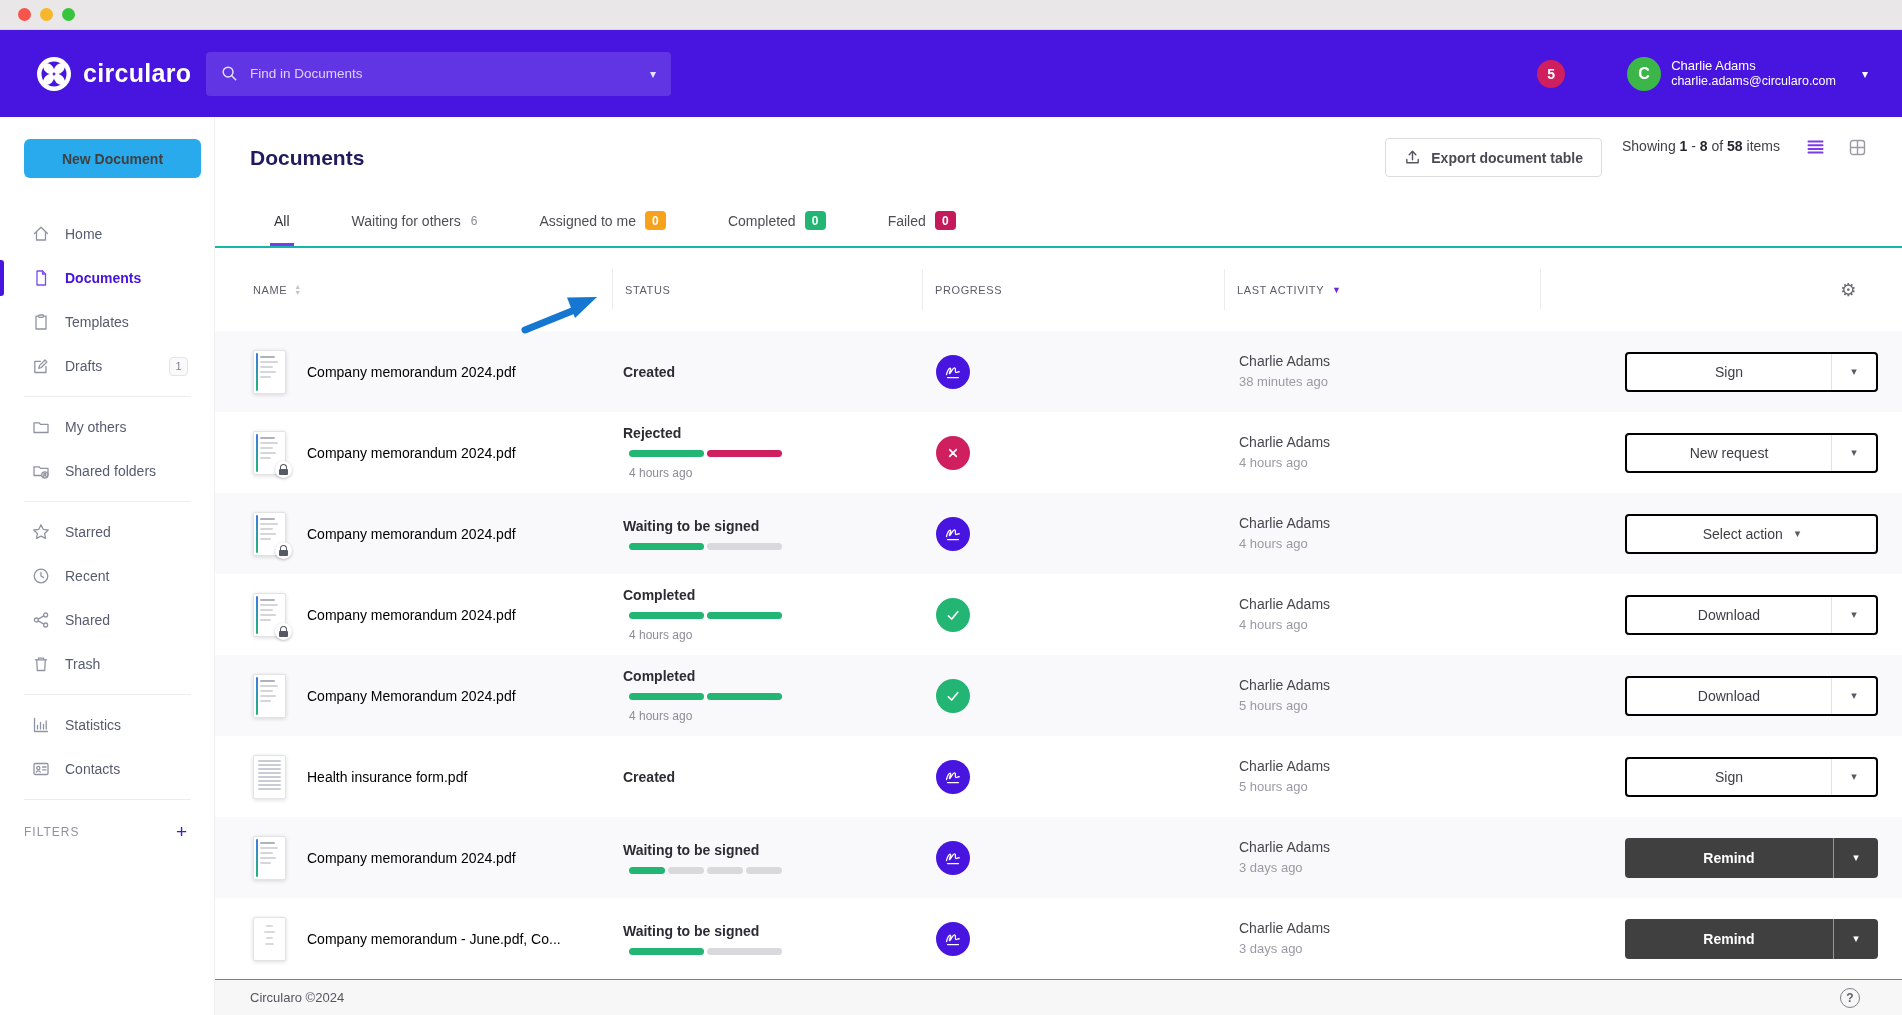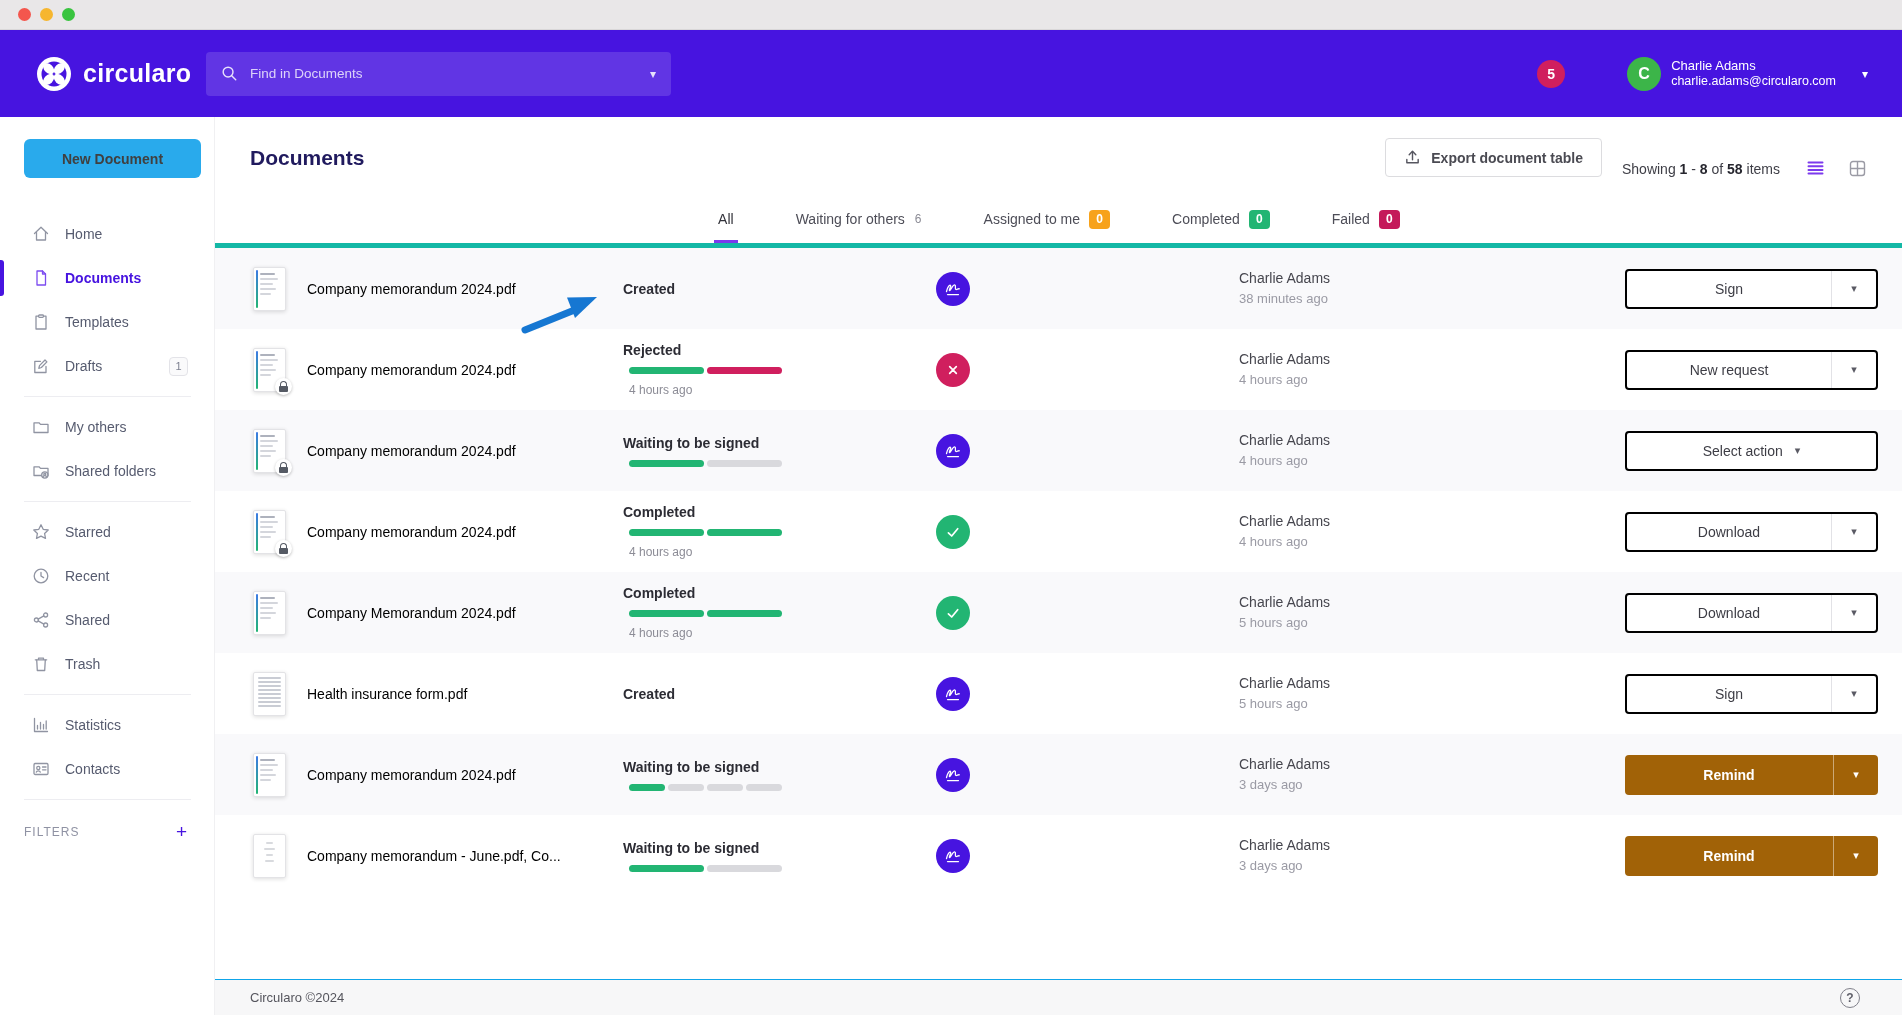--- a/index.html
+++ b/index.html
@@ -41,27 +41,27 @@
   .nav-badge { margin-left:auto; margin-right:26px; min-width:19px; height:19px; border:1px solid #e3e3e8; border-radius:4px; background:#fafafb; color:#7d8090; font-size:11px; display:flex; align-items:center; justify-content:center; padding:0 4px; }
   .nav-div { height:1px; background:#ededf1; margin:8px 0 8px 24px; width:167px; }
   .filters { display:flex; align-items:center; padding:14px 27px 0 24px; }
   .filters-label { font-size:12px; letter-spacing:1px; color:#8f92a3; }
   .filters-plus { margin-left:auto; color:#4714e0; font-size:19px; cursor:pointer; line-height:1; }
 
   
   .content { flex:1; display:flex; flex-direction:column; position:relative; min-width:0; }
   .content-head { height:81px; flex:none; display:flex; align-items:center; padding:0 36px 0 35px; }
   .page-title { font-size:21px; font-weight:bold; color:#201a5e; }
-  .head-right { margin-left:auto; display:flex; align-items:flex-end; }
+  .head-right { margin-left:auto; display:flex; align-items:flex-start; }
   .export-btn { height:39px; padding:0 18px; border:1px solid #dcdcdf; border-radius:4px; background:#fff; display:flex; align-items:center; gap:10px; color:#4a4a52; font-size:14px; font-weight:bold; cursor:pointer; font-family:"Liberation Sans",sans-serif; }
   .showing { margin-left:20px; font-size:14px; color:#3e3e46; }
   .showing b { font-weight:bold; color:#26262e; }
   .view-icons { display:flex; align-items:center; gap:24px; margin-left:26px; }
 
-  .tabs { height:50px; flex:none; border-bottom:5px solid #14b8a6; display:flex; align-items:flex-end; padding-left:55px;justify-content:center; }
+  .tabs { height:50px; flex:none; border-bottom:2px solid #14b8a6; display:flex; align-items:flex-end; padding-left:55px; }
   .tab { height:100%; display:flex; align-items:center; padding:0 4px; margin-right:54px; font-size:14px; color:#4d4d57; cursor:pointer; border-bottom:3px solid transparent; }
   .tab.active { color:#32323a; border-bottom-color:#7c3aed; }
   .tab-count-plain { margin-left:10px; font-size:12px; color:#8b8b95; }
   .tab-badge { margin-left:9px; min-width:21px; height:19px; border-radius:4px; color:#fff; font-weight:bold; font-size:12px; display:inline-flex; align-items:center; justify-content:center; padding:0 5px; }
   .tb-orange{ background:#f7a21b; } .tb-green{ background:#22b573; } .tb-red{ background:#c4195a; }
 
   .grid { display:grid; grid-template-columns:398px 310px 302px 316px 1fr; }
   .thead { height:83px; flex:none; align-items:center; }
   .th { font-size:11px; letter-spacing:.6px; color:#5c5c6b; display:flex; align-items:center; position:relative; height:100%; }
   .th.sep::after { content:""; position:absolute; right:0; top:21px; bottom:21px; border-right:1px solid #ececee; }
@@ -97,21 +97,21 @@
   .pcircle { width:34px; height:34px; border-radius:50%; display:flex; align-items:center; justify-content:center; }
   .pc-purple{ background:#4714e0; } .pc-green{ background:#22b573; } .pc-red{ background:#d01f5e; }
 
   .cell-act { padding-left:14px; line-height:1.25; }
   .act-name { font-size:14px; color:#46464e; }
   .act-time { font-size:13px; color:#9a9aa4; margin-top:3px; }
 
   .cell-btn { display:flex; justify-content:flex-end; padding-right:24px; }
   .split-btn { width:253px; height:40px; border-radius:4px; display:flex; overflow:hidden; cursor:pointer; }
   .split-btn.white { background:#fff; border:2px solid #000000; }
-  .split-btn.blue { background:#a16207; }
+  .split-btn.blue { background:#404040; }
   .sb-main { flex:1; display:flex; align-items:center; justify-content:center; font-size:14px; gap:12px; }
   .white .sb-main { color:#3d3d45; }
   .blue .sb-main { color:#fff; font-weight:bold; }
   .sb-caret { width:45px; flex:none; display:flex; align-items:center; justify-content:center; font-size:11px; }
   .white .sb-caret { border-left:1px solid #e2e2e6; color:#5a5a64; }
   .blue .sb-caret { border-left:1px solid rgba(255,255,255,.45); color:#fff; }
   .inline-caret { font-size:11px; color:#5a5a64; }
 
   .tfooter { margin-top:auto; height:36px; flex:none; background:#f7f7f8; border-top:1px solid #0ea5e9; display:flex; align-items:center; padding:0 42px 0 35px; }
   .copyright { font-size:13px; color:#55555d; }
@@ -332,20 +332,39 @@
           <div class="tab">
             <span>Completed</span>
             <span class="tab-badge tb-green">0</span>
           </div>
           <div class="tab">
             <span>Failed</span>
             <span class="tab-badge tb-red">0</span>
           </div>
         </div>
 
+      <div class="grid thead" id="thead">
+          <div class="th sep th-name">
+            <span>NAME</span>
+            <span class="sort-both">▲<br>▼</span>
+          </div>
+          <div class="th sep th-pad">
+            <span>STATUS</span>
+          </div>
+          <div class="th sep th-pad">
+            <span>PROGRESS</span>
+          </div>
+          <div class="th sep th-pad">
+            <span>LAST ACTIVITY</span>
+            <span class="sort-desc">▼</span>
+          </div>
+          <div class="th th-gear">
+            <span>⚙</span>
+          </div>
+        </div>
 
       <div class="rows" id="rows">
           <div class="grid row alt">
             <div class="cell-name">
               <div class="thumb memo">
                 <span class="stripe"></span>
                 <i class="dark"></i>
                 <i style="width:85%"></i>
                 <i style="width:60%"></i>
                 <i style="width:75%"></i>

